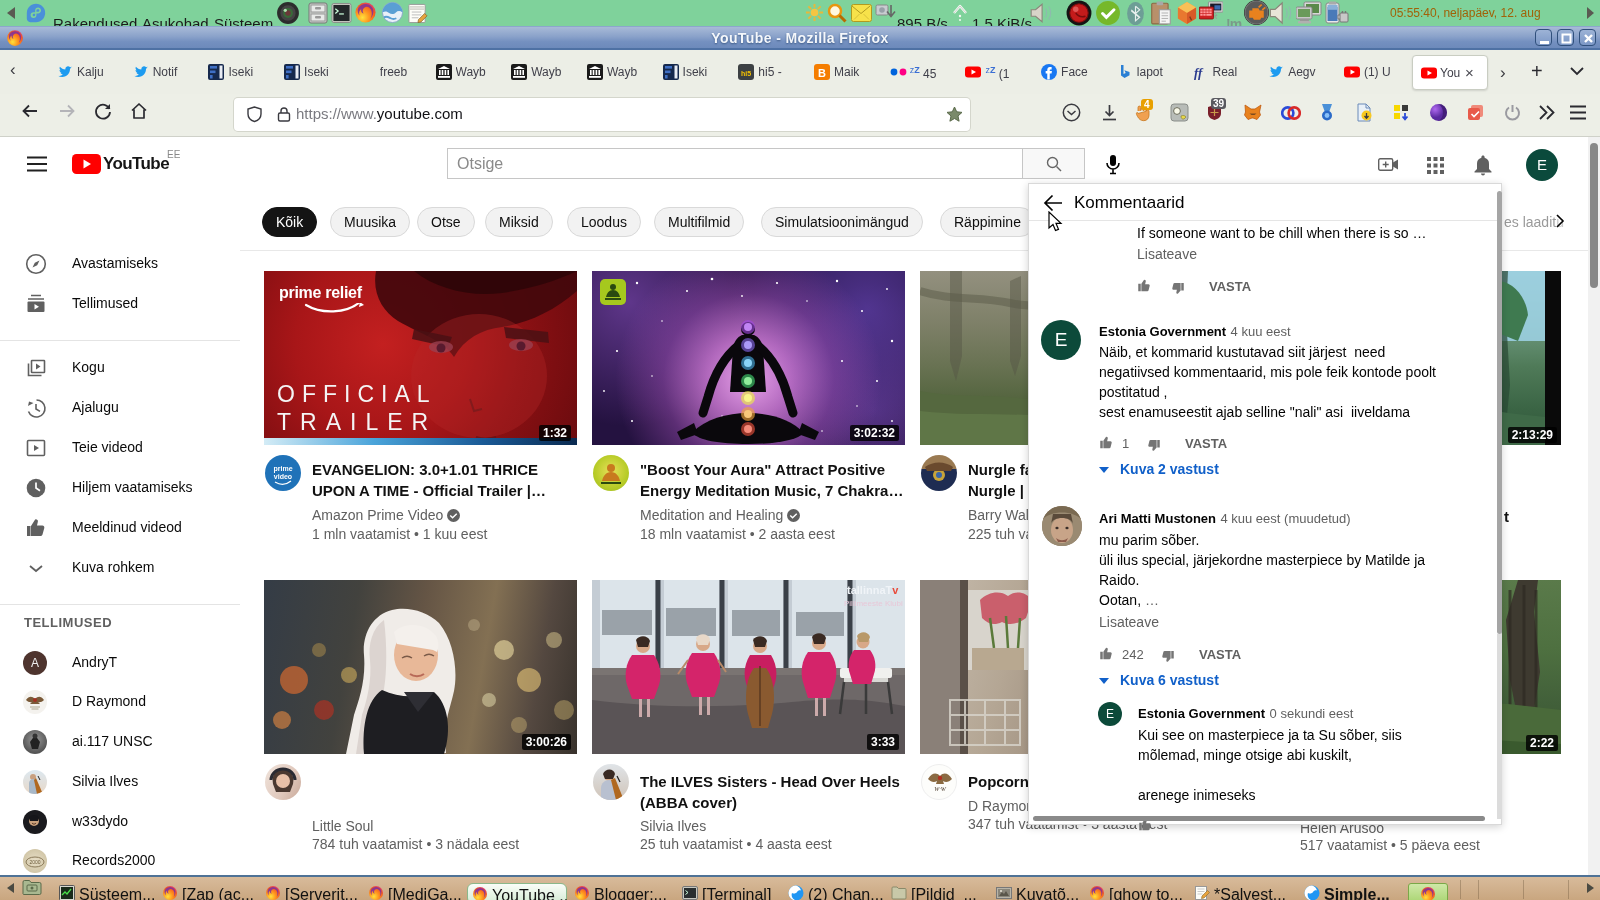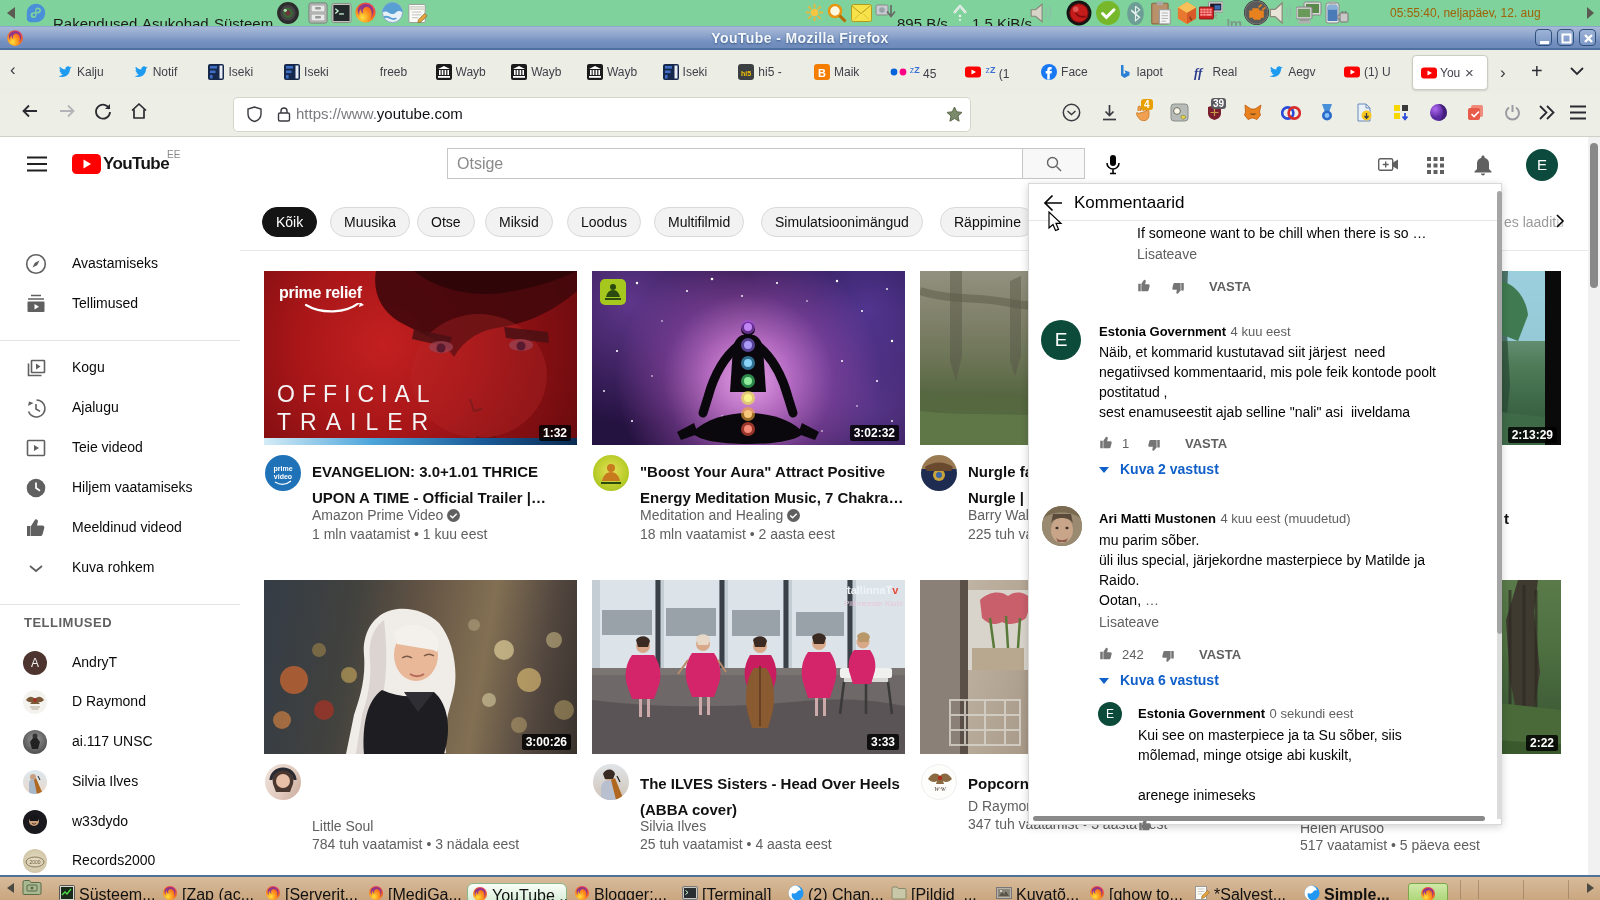--- a/index.html
+++ b/index.html
@@ -25,21 +25,21 @@
 .tabactive { background:#fff; border:1px solid #c9cdc2; border-radius:4px; box-shadow:0 1px 2px rgba(0,0,0,0.12); }
 .fade { position:absolute; right:0; top:0; width:14px; height:100%; background:linear-gradient(to right,rgba(236,238,230,0),#eceee6); }
 
 #navbar { left:0; top:94px; width:1600px; height:43px; background:#edefe7; border-bottom:1px solid #cfd1c9; }
 .navico { position:absolute; top:7px; color:#3a3a40; }
 #urlbar { position:absolute; left:234px; top:4px; width:736px; height:33px; background:#fff; border-radius:4px; box-shadow:0 0 0 1px #d4d6cc; }
 
 #ytpage { left:0; top:137px; width:1600px; height:738px; background:#fff; overflow:hidden; }
 .chip { position:absolute; top:70px; height:30px; border-radius:15px; background:#f2f2f2; border:1px solid #d9d9d9;
   font-size:14px; color:#0f0f0f; line-height:28px; padding:0 13px; white-space:nowrap; }
-.vtitle { font-size:15px; font-weight:bold; color:#111; line-height:26px; }
+.vtitle { font-size:15px; font-weight:bold; color:#111; line-height:21px; }
 .vmeta { font-size:14px; color:#606060; line-height:19px; }
 .badge { position:absolute; background:rgba(0,0,0,0.82); color:#fff; font-size:12px; font-weight:bold; padding:1px 4px; border-radius:2px; }
 .avatar { position:absolute; width:36px; height:36px; border-radius:50%; overflow:hidden; }
 
 .gitem { position:absolute; left:0; width:240px; height:40px; }
 .gitem .glab { position:absolute; left:72px; top:11px; font-size:14px; color:#0a0a0a; }
 .gitem .gico { position:absolute; left:24px; top:8px; width:24px; height:24px; color:#606060; }
 .savatar { position:absolute; left:23px; top:8px; width:24px; height:24px; border-radius:50%; overflow:hidden; }
 
 #cpanel { left:1028px; top:183px; width:474px; height:642px; background:#fff; border:1px solid #d9d9d9;

